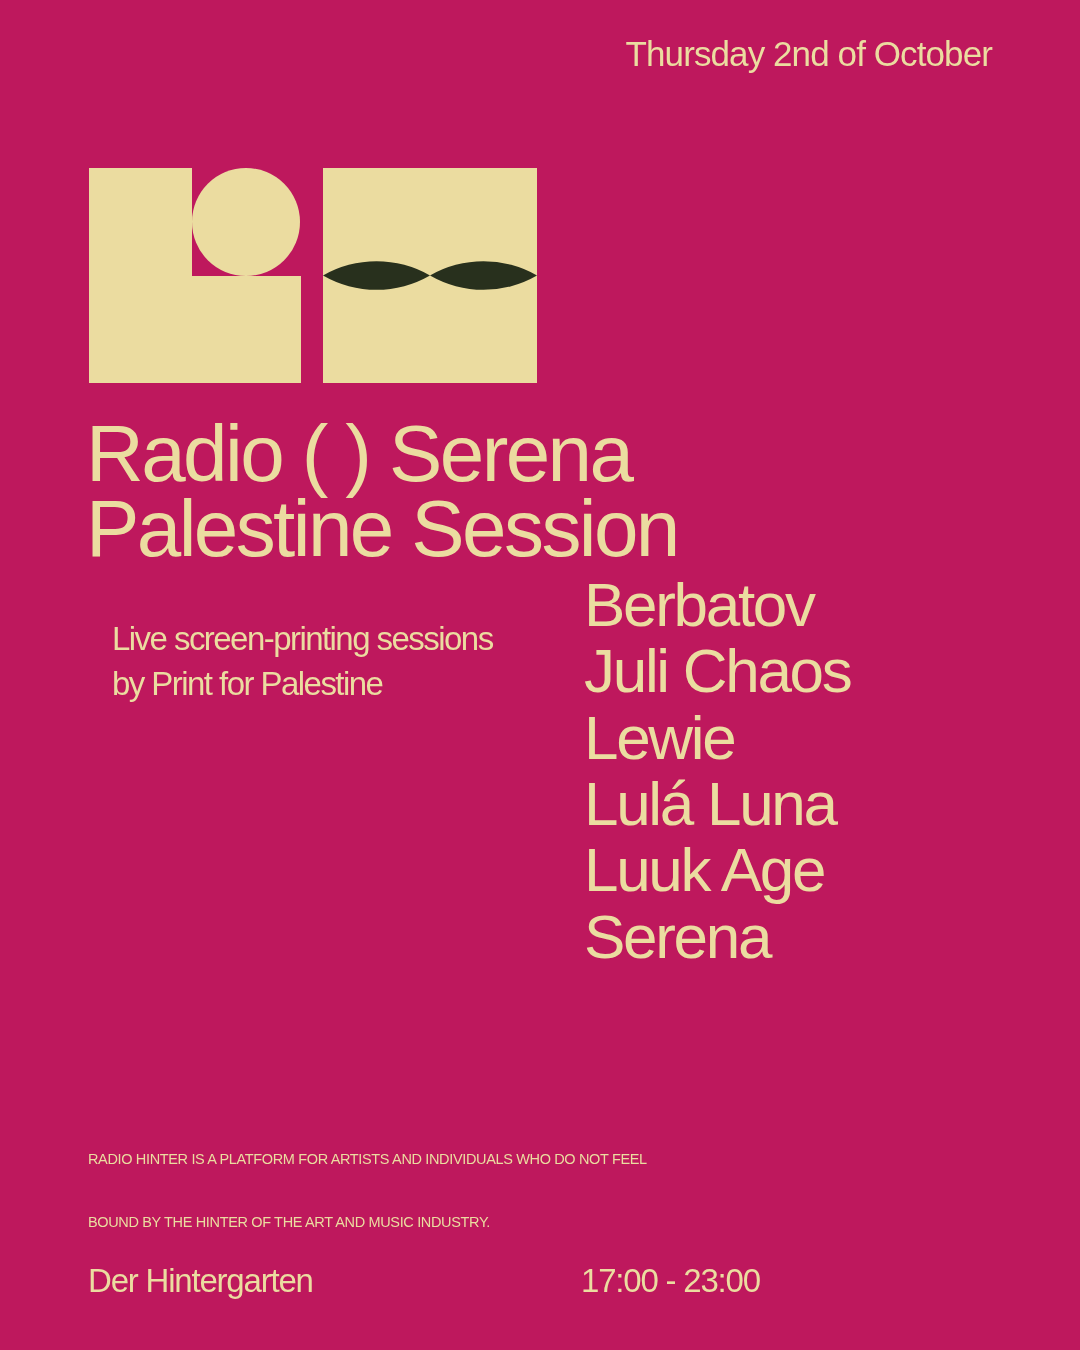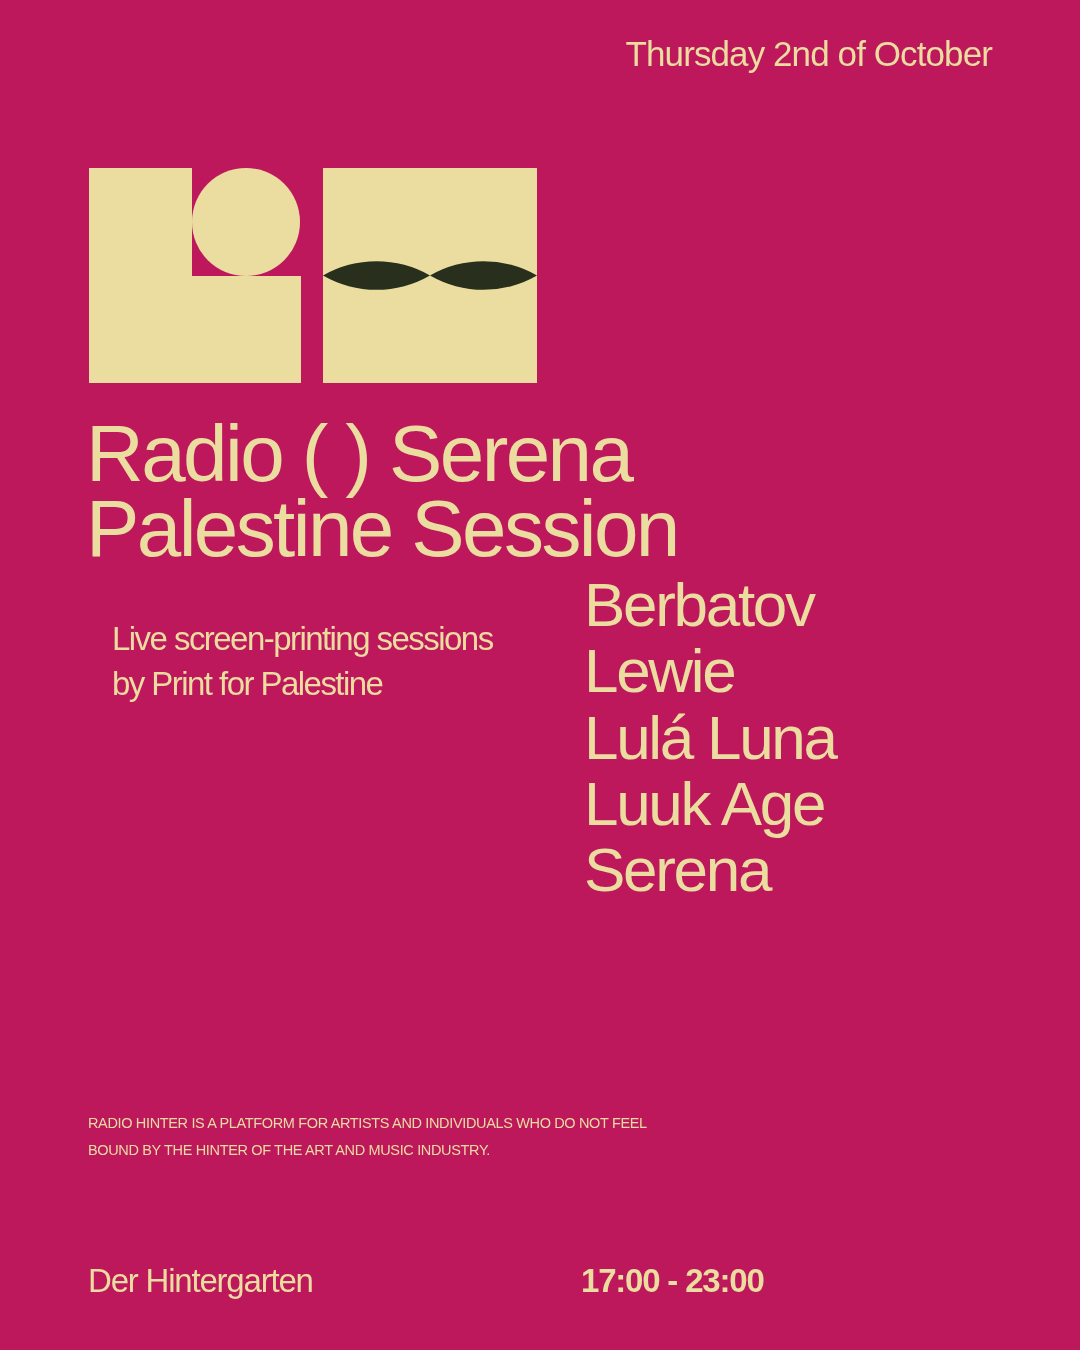--- a/index.html
+++ b/index.html
@@ -90,42 +90,42 @@
     position: absolute;
     left: 88px;
     top: 1110px;
     color: #ebdca0;
     font-size: 14.5px;
     line-height: 1.85;
     letter-spacing: -0.35px;
     font-weight: 400;
     white-space: nowrap;
   }
-  .mission .ln { display: block; }
+  .mission .ln { display: block; margin-top: 36px; }
 
   
   .venue {
     position: absolute;
     left: 88px;
     top: 1262px;
     color: #ebdca0;
     font-size: 33px;
     letter-spacing: -1.2px;
     font-weight: 400;
     white-space: nowrap;
     text-align: right;
   }
   .times {
     position: absolute;
     left: 581px;
     top: 1262px;
     color: #ebdca0;
     font-size: 33px;
     letter-spacing: -1.2px;
-    font-weight: 700;
+    font-weight: 400;
     white-space: nowrap;
   }
 </style>
 </head>
 <body>
 
 <div id="poster">
 
   <div class="date">Thursday 2nd of October</div>
 
@@ -169,20 +169,21 @@
     <span class="ln">Palestine Session</span>
   </div>
 
   <div class="printnote">
     <span class="ln">Live screen-printing sessions</span>
     <span class="ln">by Print for Palestine</span>
   </div>
 
   <div class="lineup">
     <span class="artist">Berbatov</span>
+    <span class="artist">Juli Chaos</span>
     <span class="artist">Lewie</span>
     <span class="artist">Lulá Luna</span>
     <span class="artist">Luuk Age</span>
     <span class="artist">Serena</span>
   </div>
 
   <div class="mission">
     <span class="ln">RADIO HINTER IS A PLATFORM FOR ARTISTS AND INDIVIDUALS WHO DO NOT FEEL</span>
     <span class="ln">BOUND BY THE HINTER OF THE ART AND MUSIC INDUSTRY.</span>
   </div>

